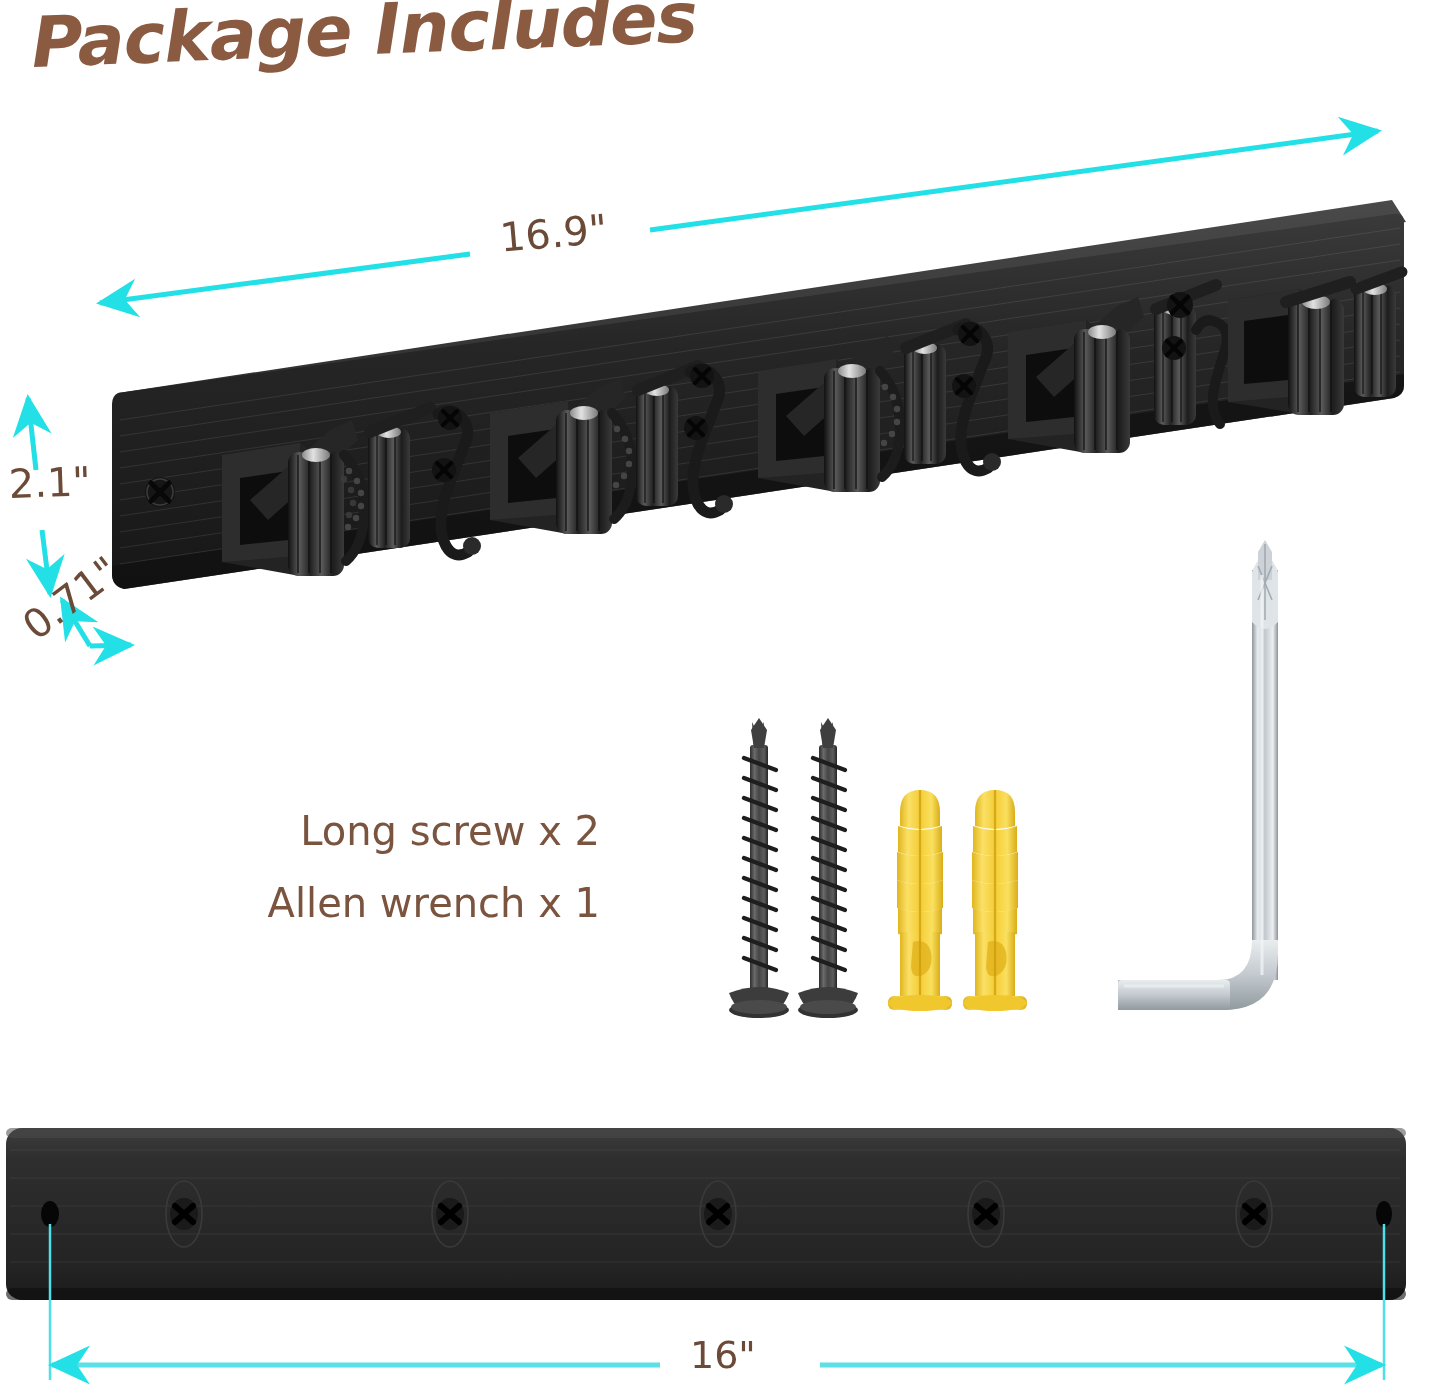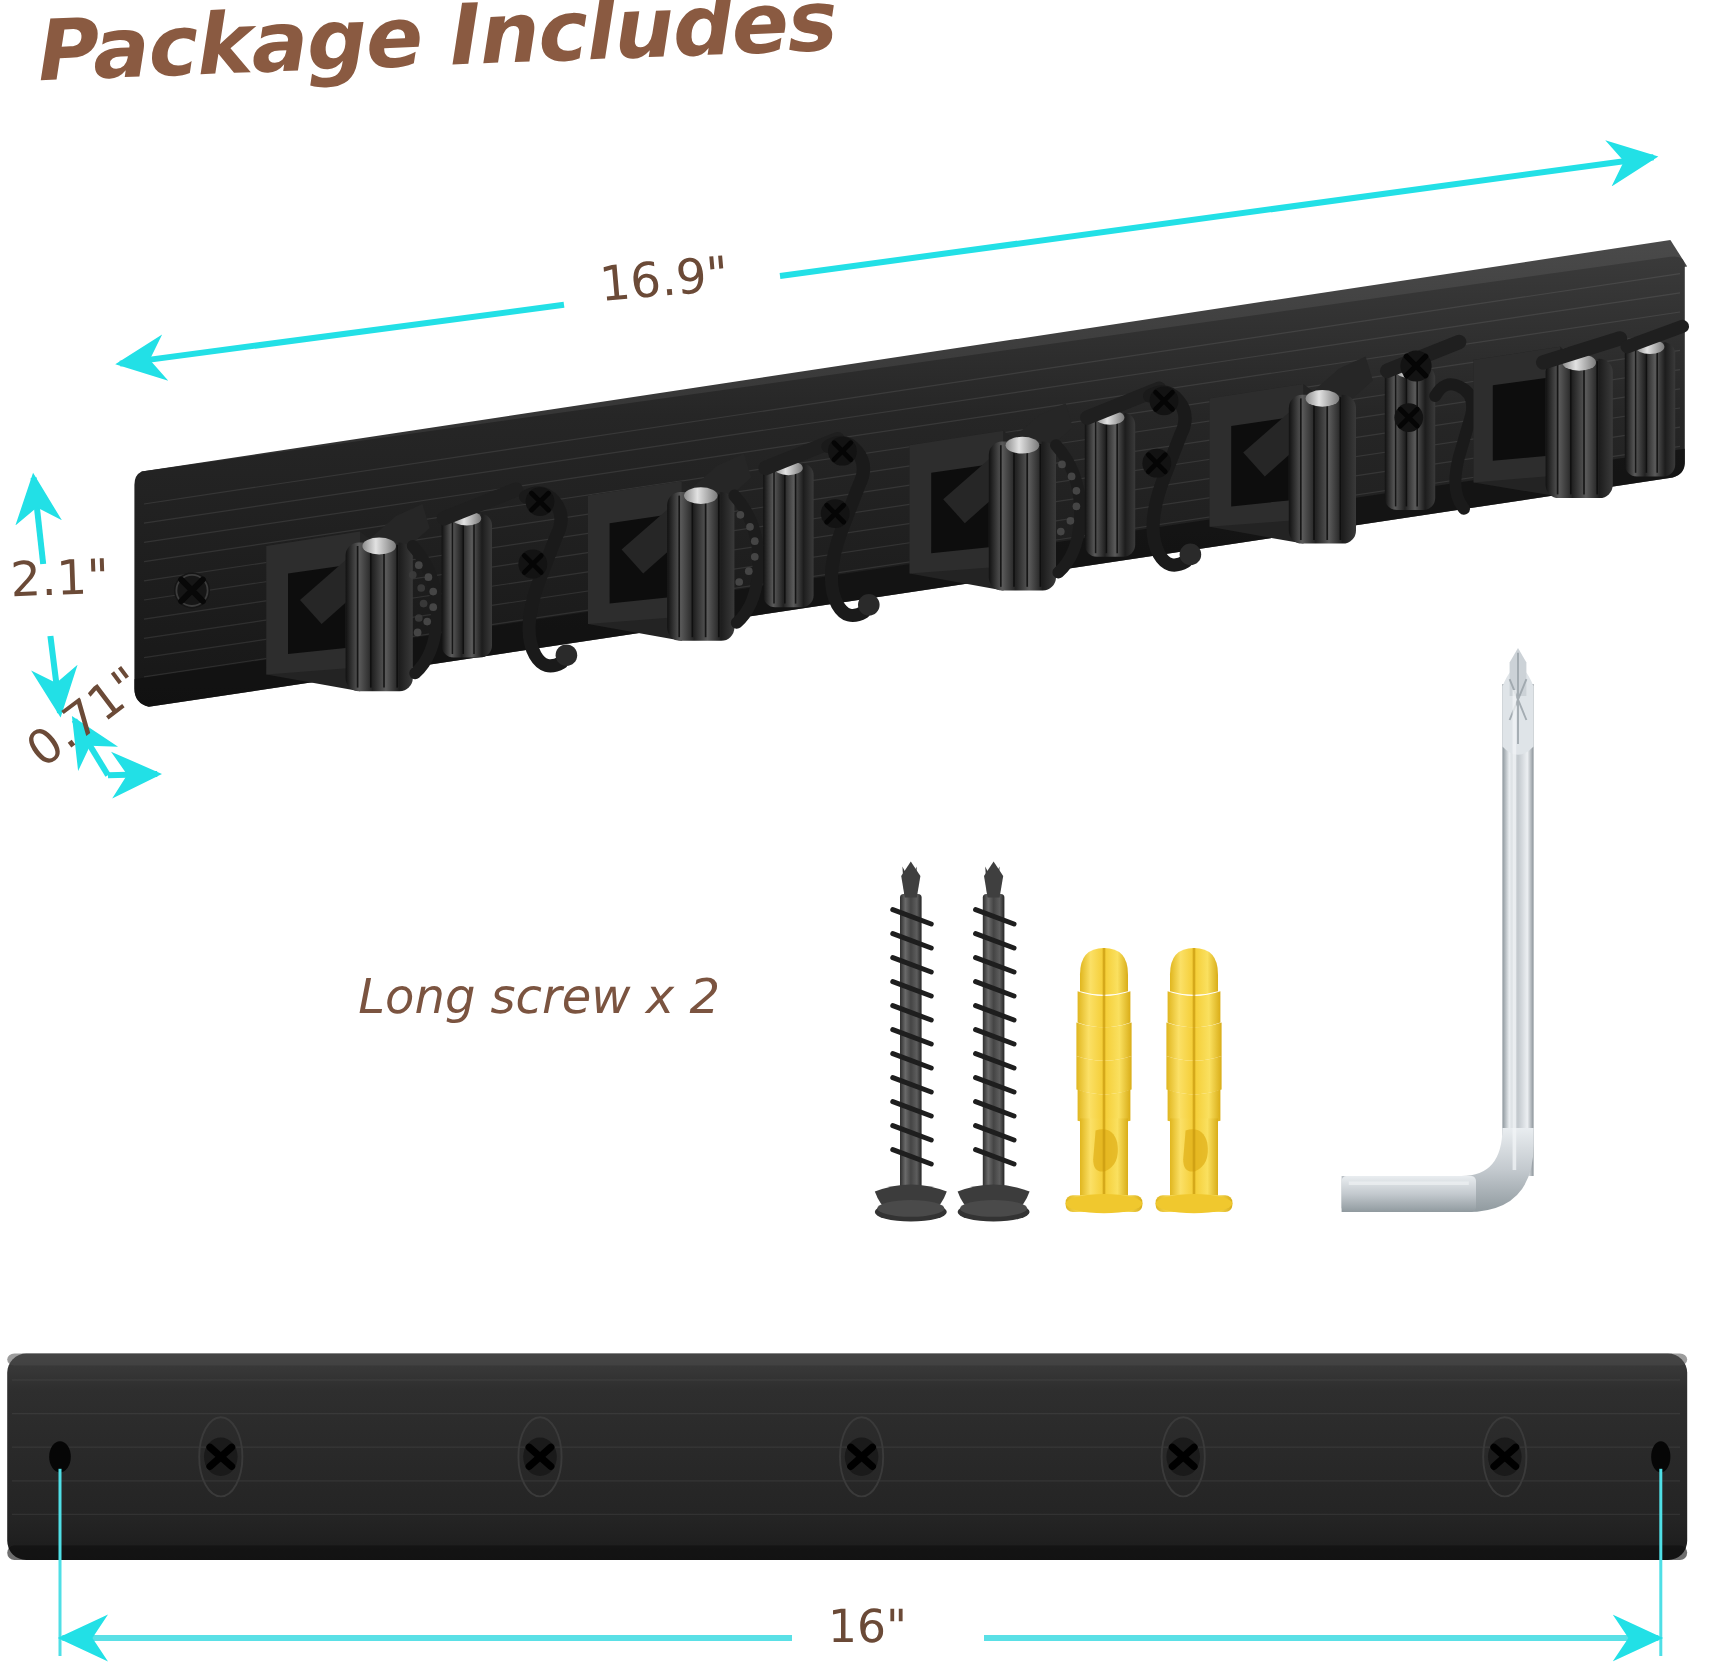--- a/index.html
+++ b/index.html
@@ -32,21 +32,21 @@
   #dim-071{left:14px;top:612px;transform:rotate(-37deg);transform-origin:left top;}
   #dim-16{left:690px;top:1333px;font-size:38px;}
 
   
   .pkglist{
     position:absolute;left:180px;top:795px;width:420px;
     text-align:right;
   }
   .pkgline{
     font-family:"DejaVu Sans", sans-serif;
-    font-style:italic;font-weight:500;
+    font-weight:500;
     font-size:40px;line-height:72px;
     color:#7b5440;white-space:nowrap;
   }
 
   
   .layer{position:absolute;left:0;top:0;width:1445px;height:1386px;pointer-events:none;}
 </style>
 </head>
 <body>
 
@@ -508,15 +508,16 @@
     </g>
   </svg>
 
   <div class="dimtext" id="dim-169">16.9"</div>
   <div class="dimtext" id="dim-21">2.1"</div>
   <div class="dimtext" id="dim-071">0.71"</div>
   <div class="dimtext" id="dim-16">16"</div>
 
   <div class="pkglist">
     <div class="pkgline">Long screw x 2</div>
+    <div class="pkgline">Allen wrench x 1</div>
   </div>
 
 </div>
 
 </body></html>

